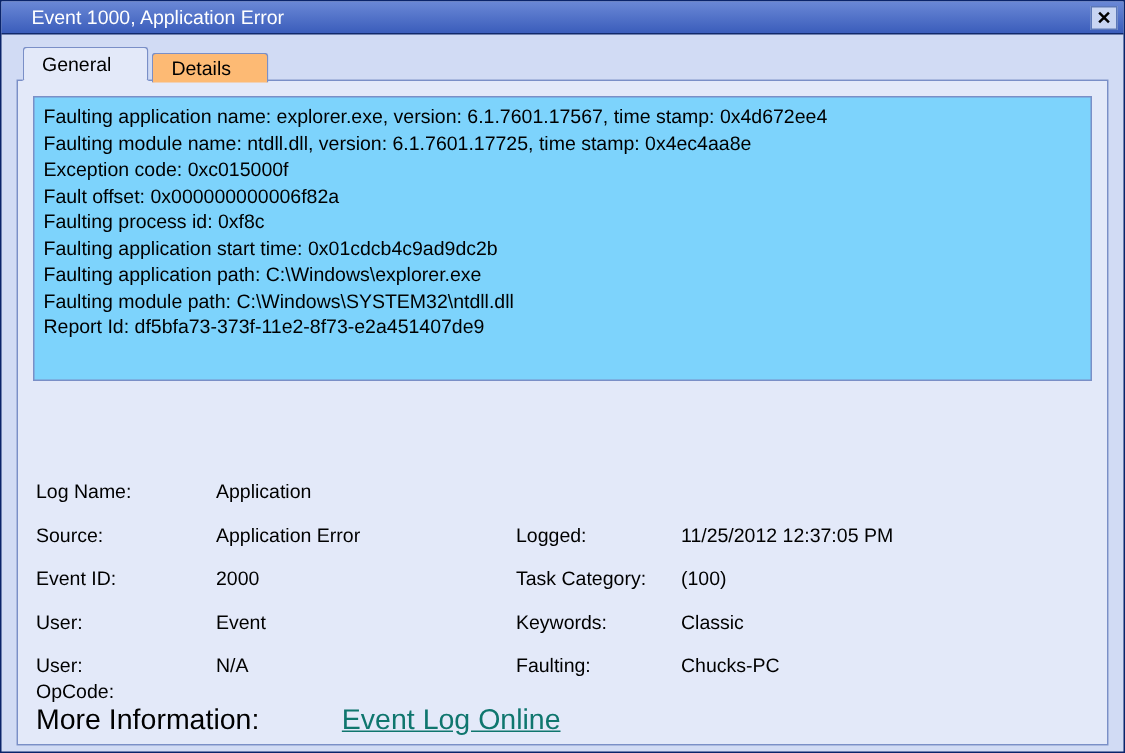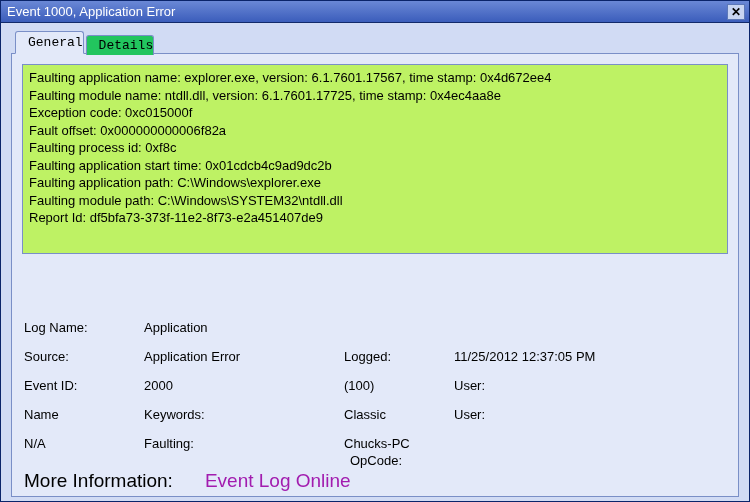--- a/index.html
+++ b/index.html
@@ -19,21 +19,21 @@
     display: flex;
     flex-direction: column;
   }
   .titlebar {
     background: linear-gradient(#6a88d6, #3b5dbb);
     color: #fff;
     height: 22px;
     display: flex;
     align-items: center;
     justify-content: space-between;
-    padding: 0 4px 0 6px;
+    padding: 0 4px 0 20px;
     font-size: 13px;
     border-bottom: 1px solid #11296a;
   }
   .titlebar .title { font-weight: 400; }
   .close-btn {
     width: 18px; height: 16px;
     display: flex; align-items: center; justify-content: center;
     background: #c8d5f2;
     border: 1px solid #5c78b8;
     cursor: pointer;
@@ -48,55 +48,54 @@
     padding: 6px 10px 4px 10px;
     display: flex; flex-direction: column;
   }
   .tabstrip {
     display: flex;
     align-items: flex-end;
     height: 24px;
     margin-left: 4px;
   }
   .tab {
-    padding: 3px 0 3px 12px;
+    padding: 3px 24px 3px 12px;
     border: 1px solid #7a8fc7;
     border-bottom: none;
     background: #d1dbf4;
     border-top-left-radius: 3px;
     border-top-right-radius: 3px;
     margin-right: 2px;
     cursor: pointer;
     position: relative;
     top: 1px;
     font-size: 13px;
-    font-family: Liberation Mono, monospace;
   }
   .tab.active {
     background: #e3e9f9;
     border-bottom: 1px solid #e3e9f9;
     z-index: 2;
   }
   .tab:not(.active) {
-    background: #22c55e;
+    background: #fdba74;
     top: 2px;
     padding-top: 2px;
     padding-bottom: 2px;
   }
   .tabpage {
     border: 1px solid #7a8fc7;
     background: #e3e9f9;
     flex: 1;
     padding: 10px 10px 4px 10px;
     display: flex; flex-direction: column;
     overflow: hidden;
   }
   .details-box {
     border: 1px solid #7a8fc7;
-    background: #bef264;
+    background: #7dd3fc;
     padding: 4px 6px;
     height: 190px;
     overflow: auto;
     font-size: 13px;
     line-height: 1.35;
     white-space: pre-line;
   }
   .spacer { flex: 1; }
   .property-grid {
     display: grid;
@@ -105,33 +104,34 @@
     font-size: 13px;
     margin-top: 8px;
     margin-left: 2px;
   }
   .property-grid .label { }
   .property-grid .value { }
   .opcode-row {
     margin-left: 2px;
     margin-top: 2px;
     font-size: 13px;
-    text-align: center;
   }
   .moreinfo-row {
     margin-left: 2px;
     margin-top: 2px;
     font-size: 19px;
     display: flex;
     gap: 32px;
     align-items: center;
   }
   .link {
-    color: #a21caf;
+    color: #0f766e;
+    text-decoration: underline;
     cursor: pointer;
+    margin-left: 23px;
   }
 </style>
 </head>
 <body>
 
 <div class="window">
   <div class="titlebar">
     <span class="title">Event 1000, Application Error</span>
     <div class="close-btn">
       <span>✕</span>
@@ -165,24 +165,25 @@
         <div></div>
           <div></div>
 
         <div class="label">Source:</div>
         <div class="value">Application Error</div>
         <div class="label">Logged:</div>
         <div class="value">11/25/2012 12:37:05 PM</div>
 
         <div class="label">Event ID:</div>
         <div class="value">2000</div>
+        <div class="label">Task Category:</div>
         <div class="value">(100)</div>
 
         <div class="label">User:</div>
-        <div class="value">Name</div>
+        <div class="value">Event</div>
         <div class="label">Keywords:</div>
         <div class="value">Classic</div>
 
         <div class="label">User:</div>
         <div class="value">N/A</div>
         <div class="label">Faulting:</div>
         <div class="value">Chucks-PC</div>
       </div>
 
       <div class="opcode-row">

